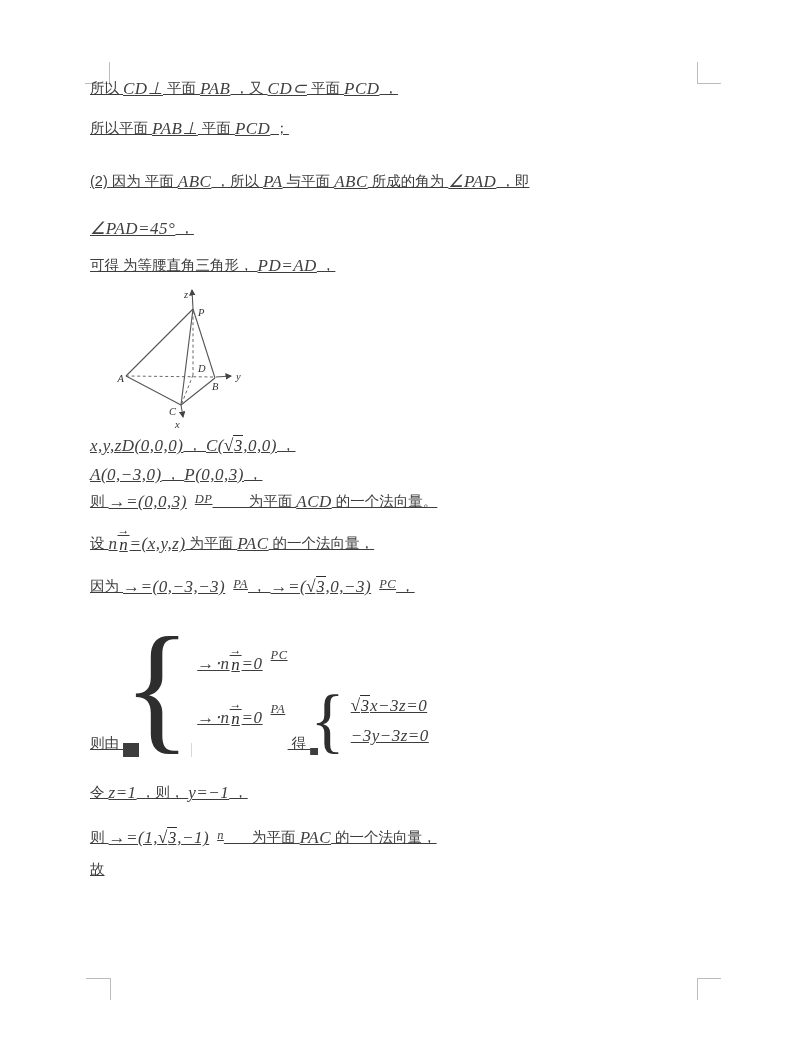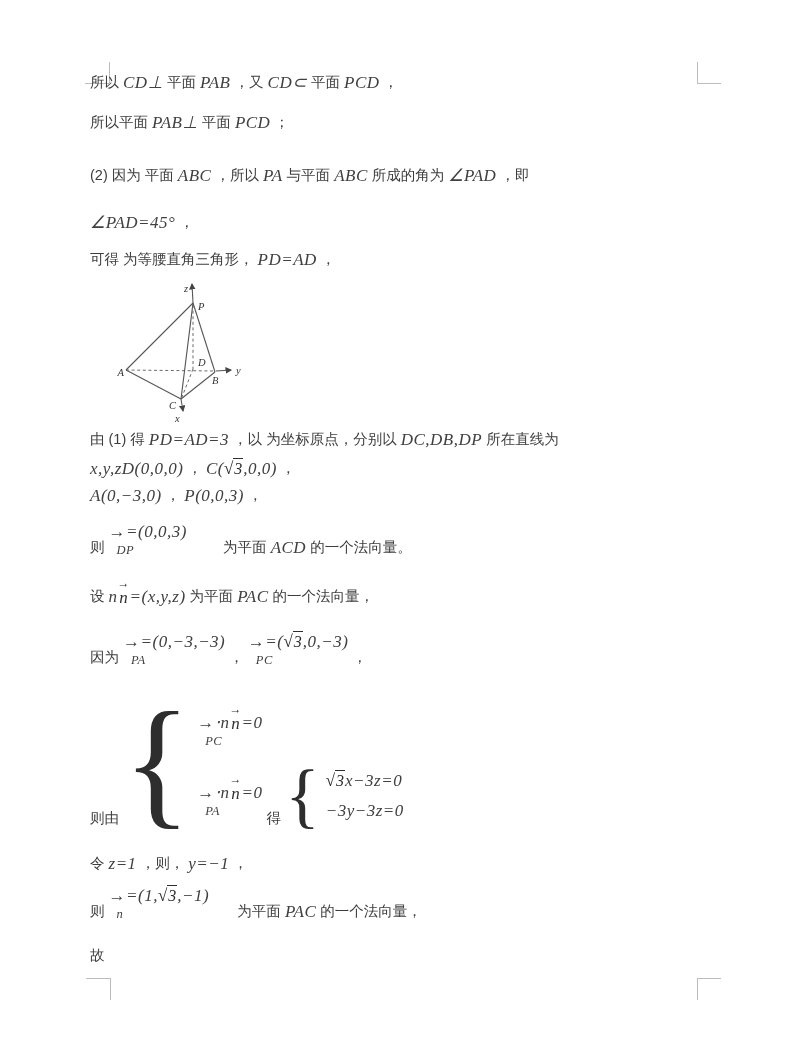--- a/index.html
+++ b/index.html
@@ -5,40 +5,40 @@
   html,body{margin:0;padding:0;}
   body{
     width:794px;height:1054px;background:#ffffff;
     font-family:"Liberation Sans",sans-serif;
     position:relative;overflow:hidden;
   }
   .page{position:absolute;inset:0;background:#ffffff;}
   
   .crop{position:absolute;background:#bcbcbc;}
   
-  #doc{position:absolute;left:90px;top:72px;width:640px;color:#3d3d3d;}
+  #doc{position:absolute;left:90px;top:78px;width:640px;color:#3d3d3d;text-decoration:underline;}
   .line{display:flex;align-items:flex-end;white-space:pre;}
   .cn{font-size:14.5px;line-height:21px;color:#3d3d3d;}
   .math{
     font-family:"Liberation Serif",serif;font-style:italic;
     font-size:17px;line-height:21px;color:#404040;letter-spacing:0.5px;
   }
   
   .sqrt{display:inline-flex;align-items:flex-end;}
   .sqrt .rad{font-family:"Liberation Serif",serif;font-style:normal;font-size:17px;line-height:21px;color:#2e2e2e;}
   .sqrt .radicand{
     font-family:"Liberation Serif",serif;font-style:italic;font-size:16px;line-height:20px;
     border-top:1.3px solid #2e2e2e;color:#2e2e2e;padding:0 1px;
   }
   
   .vec{display:inline-flex;flex-direction:column;align-items:center;}
   .vec .arrow{font-size:12px;line-height:7px;height:8px;font-style:normal;color:#2e2e2e;}
   .vec .letter{font-family:"Liberation Serif",serif;font-style:italic;font-size:17px;line-height:19px;color:#2e2e2e;}
   
-  .stack{display:inline-flex;flex-direction:column;align-items:flex-start;}
+  .stack{display:inline-flex;flex-direction:row;align-items:flex-start;}
   .stack-top{display:flex;align-items:flex-end;white-space:pre;}
   .stack-bottom{display:flex;white-space:pre;margin-top:1px;margin-left:8px;}
   .stack-bottom .math{font-size:12.5px;line-height:15px;letter-spacing:0.5px;}
   
   .cases{display:inline-flex;align-items:center;}
   .cases .brace{
     font-family:"Liberation Serif",serif;font-style:normal;color:#2e2e2e;
     font-weight:400;margin-right:6px;
   }
   .cases.big .brace{font-size:142px;line-height:0.94;}
@@ -118,21 +118,20 @@
         <text class="fig-label" x="16" y="99" text-anchor="end">A</text>
         <text class="fig-label" x="90" y="89">D</text>
         <text class="fig-label" x="104" y="107">B</text>
         <text class="fig-label" x="128" y="97">y</text>
         <text class="fig-label" x="61" y="132">C</text>
         <text class="fig-label" x="67" y="145">x</text>
       </svg>
     </div>
 
     <div id="lines-b">
-        <div class="line"><span class="cn">由 (1) 得 </span><span class="math">PD=AD=3</span><span class="cn"> ，以 为坐标原点，分别以 </span><span class="math">DC,DB,DP</span><span class="cn"> 所在直线为</span></div>
         <div class="line"><span class="math">x,y,z</span><span class="math">D(0,0,0)</span><span class="cn"> ， </span><span class="math">C(</span><span class="sqrt"><span class="rad">√</span><span class="radicand">3</span></span><span class="math">,0,0)</span><span class="cn"> ，</span></div>
         <div class="line"><span class="math">A(0,−3,0)</span><span class="cn"> ， </span><span class="math">P(0,0,3)</span><span class="cn"> ，</span></div>
         <div class="line"><span class="cn">则 </span><span class="stack"><span class="stack-top"><span class="math">→=(0,0,3)</span></span><span class="stack-bottom"><span class="math">DP</span></span></span><span class="cn">         为平面 </span><span class="math">ACD</span><span class="cn"> 的一个法向量。</span></div>
         <div class="line"><span class="cn">设 </span><span class="math">n</span><span class="vec"><span class="arrow">→</span><span class="letter">n</span></span><span class="math">=(x,y,z)</span><span class="cn"> 为平面 </span><span class="math">PAC</span><span class="cn"> 的一个法向量，</span></div>
         <div class="line"><span class="cn">因为 </span><span class="stack"><span class="stack-top"><span class="math">→=(0,−3,−3)</span></span><span class="stack-bottom"><span class="math">PA</span></span></span><span class="cn"> ， </span><span class="stack"><span class="stack-top"><span class="math">→=(</span><span class="sqrt"><span class="rad">√</span><span class="radicand">3</span></span><span class="math">,0,−3)</span></span><span class="stack-bottom"><span class="math">PC</span></span></span><span class="cn"> ，</span></div>
         <div class="line"><span class="cn">则由 </span><span class="cases big"><span class="brace">{</span><span class="col"><span class="row"><span class="stack"><span class="stack-top"><span class="math">→⋅n</span><span class="vec"><span class="arrow">→</span><span class="letter">n</span></span><span class="math">=0</span></span><span class="stack-bottom"><span class="math">PC</span></span></span></span><span class="row"><span class="stack"><span class="stack-top"><span class="math">→⋅n</span><span class="vec"><span class="arrow">→</span><span class="letter">n</span></span><span class="math">=0</span></span><span class="stack-bottom"><span class="math">PA</span></span></span></span></span></span><span class="cn"> 得 </span><span class="cases small"><span class="brace">{</span><span class="col"><span class="row"><span class="sqrt"><span class="rad">√</span><span class="radicand">3</span></span><span class="math">x−3z=0</span></span><span class="row"><span class="math">−3y−3z=0</span></span></span></span></div>
         <div class="line"><span class="cn">令 </span><span class="math">z=1</span><span class="cn"> ，则， </span><span class="math">y=−1</span><span class="cn"> ，</span></div>
         <div class="line"><span class="cn">则 </span><span class="stack"><span class="stack-top"><span class="math">→=(1,</span><span class="sqrt"><span class="rad">√</span><span class="radicand">3</span></span><span class="math">,−1)</span></span><span class="stack-bottom"><span class="math">n</span></span></span><span class="cn">       为平面 </span><span class="math">PAC</span><span class="cn"> 的一个法向量，</span></div>
         <div class="line"><span class="cn">故</span></div>
       </div>

